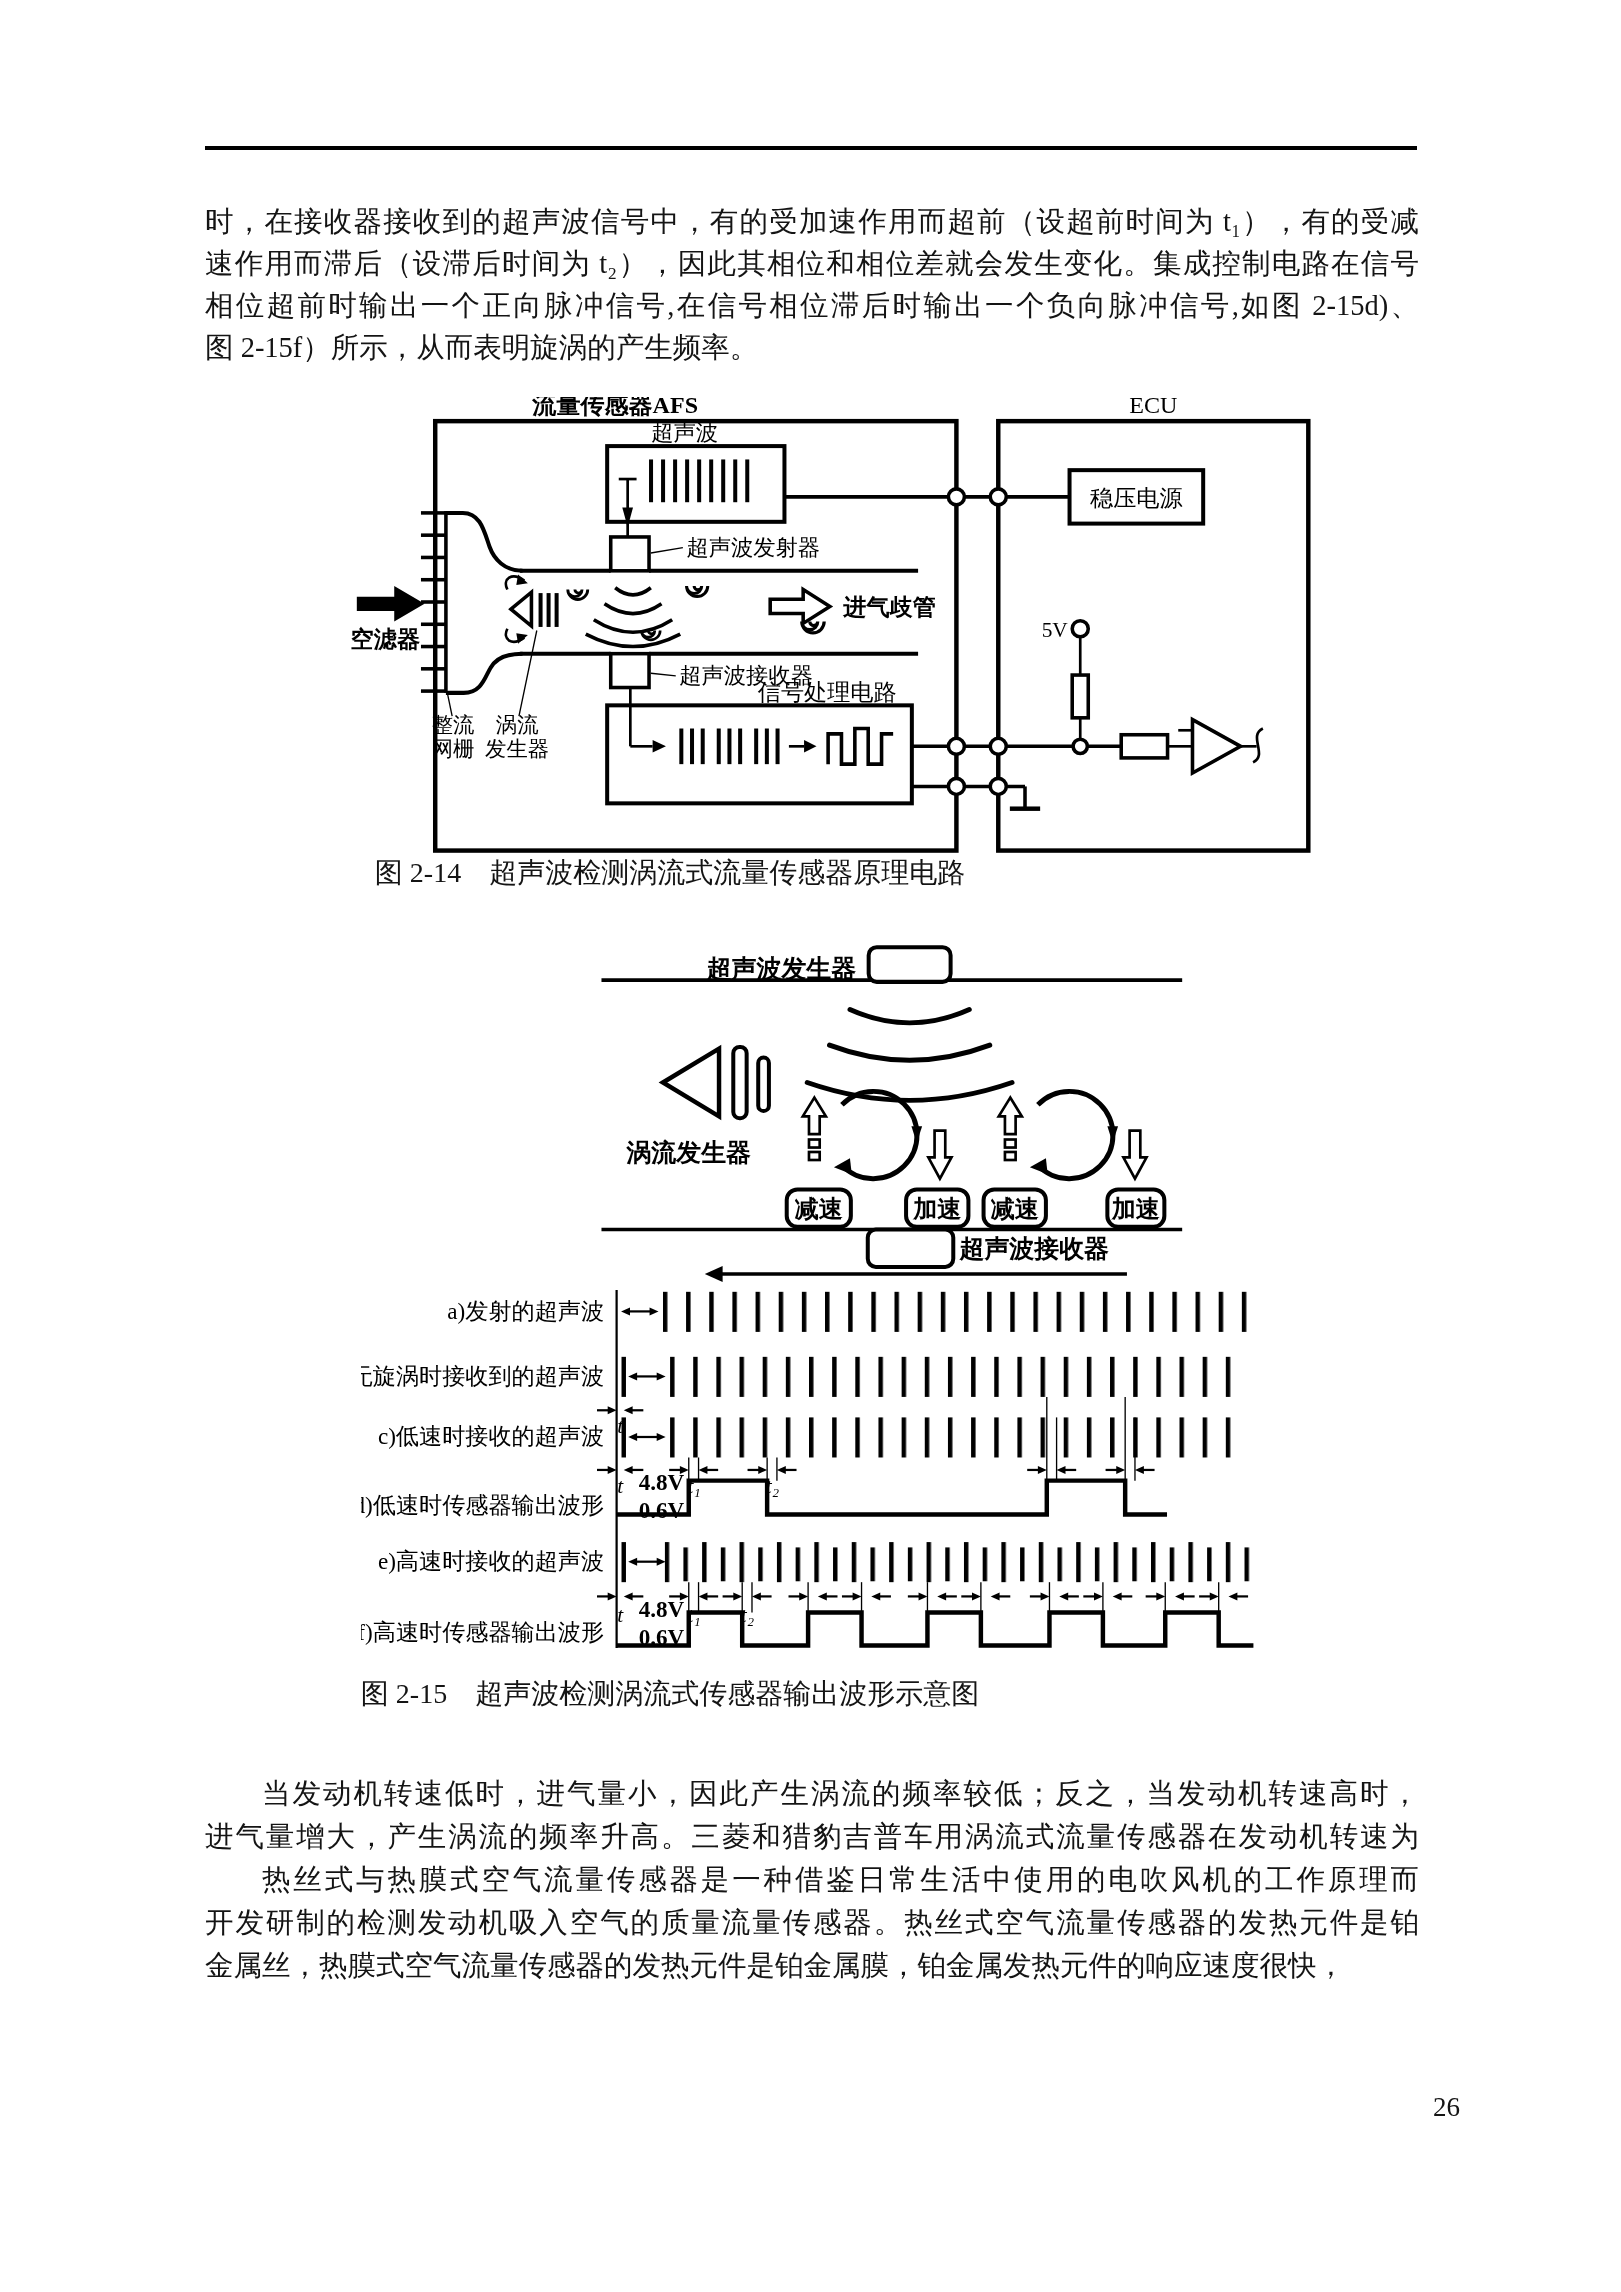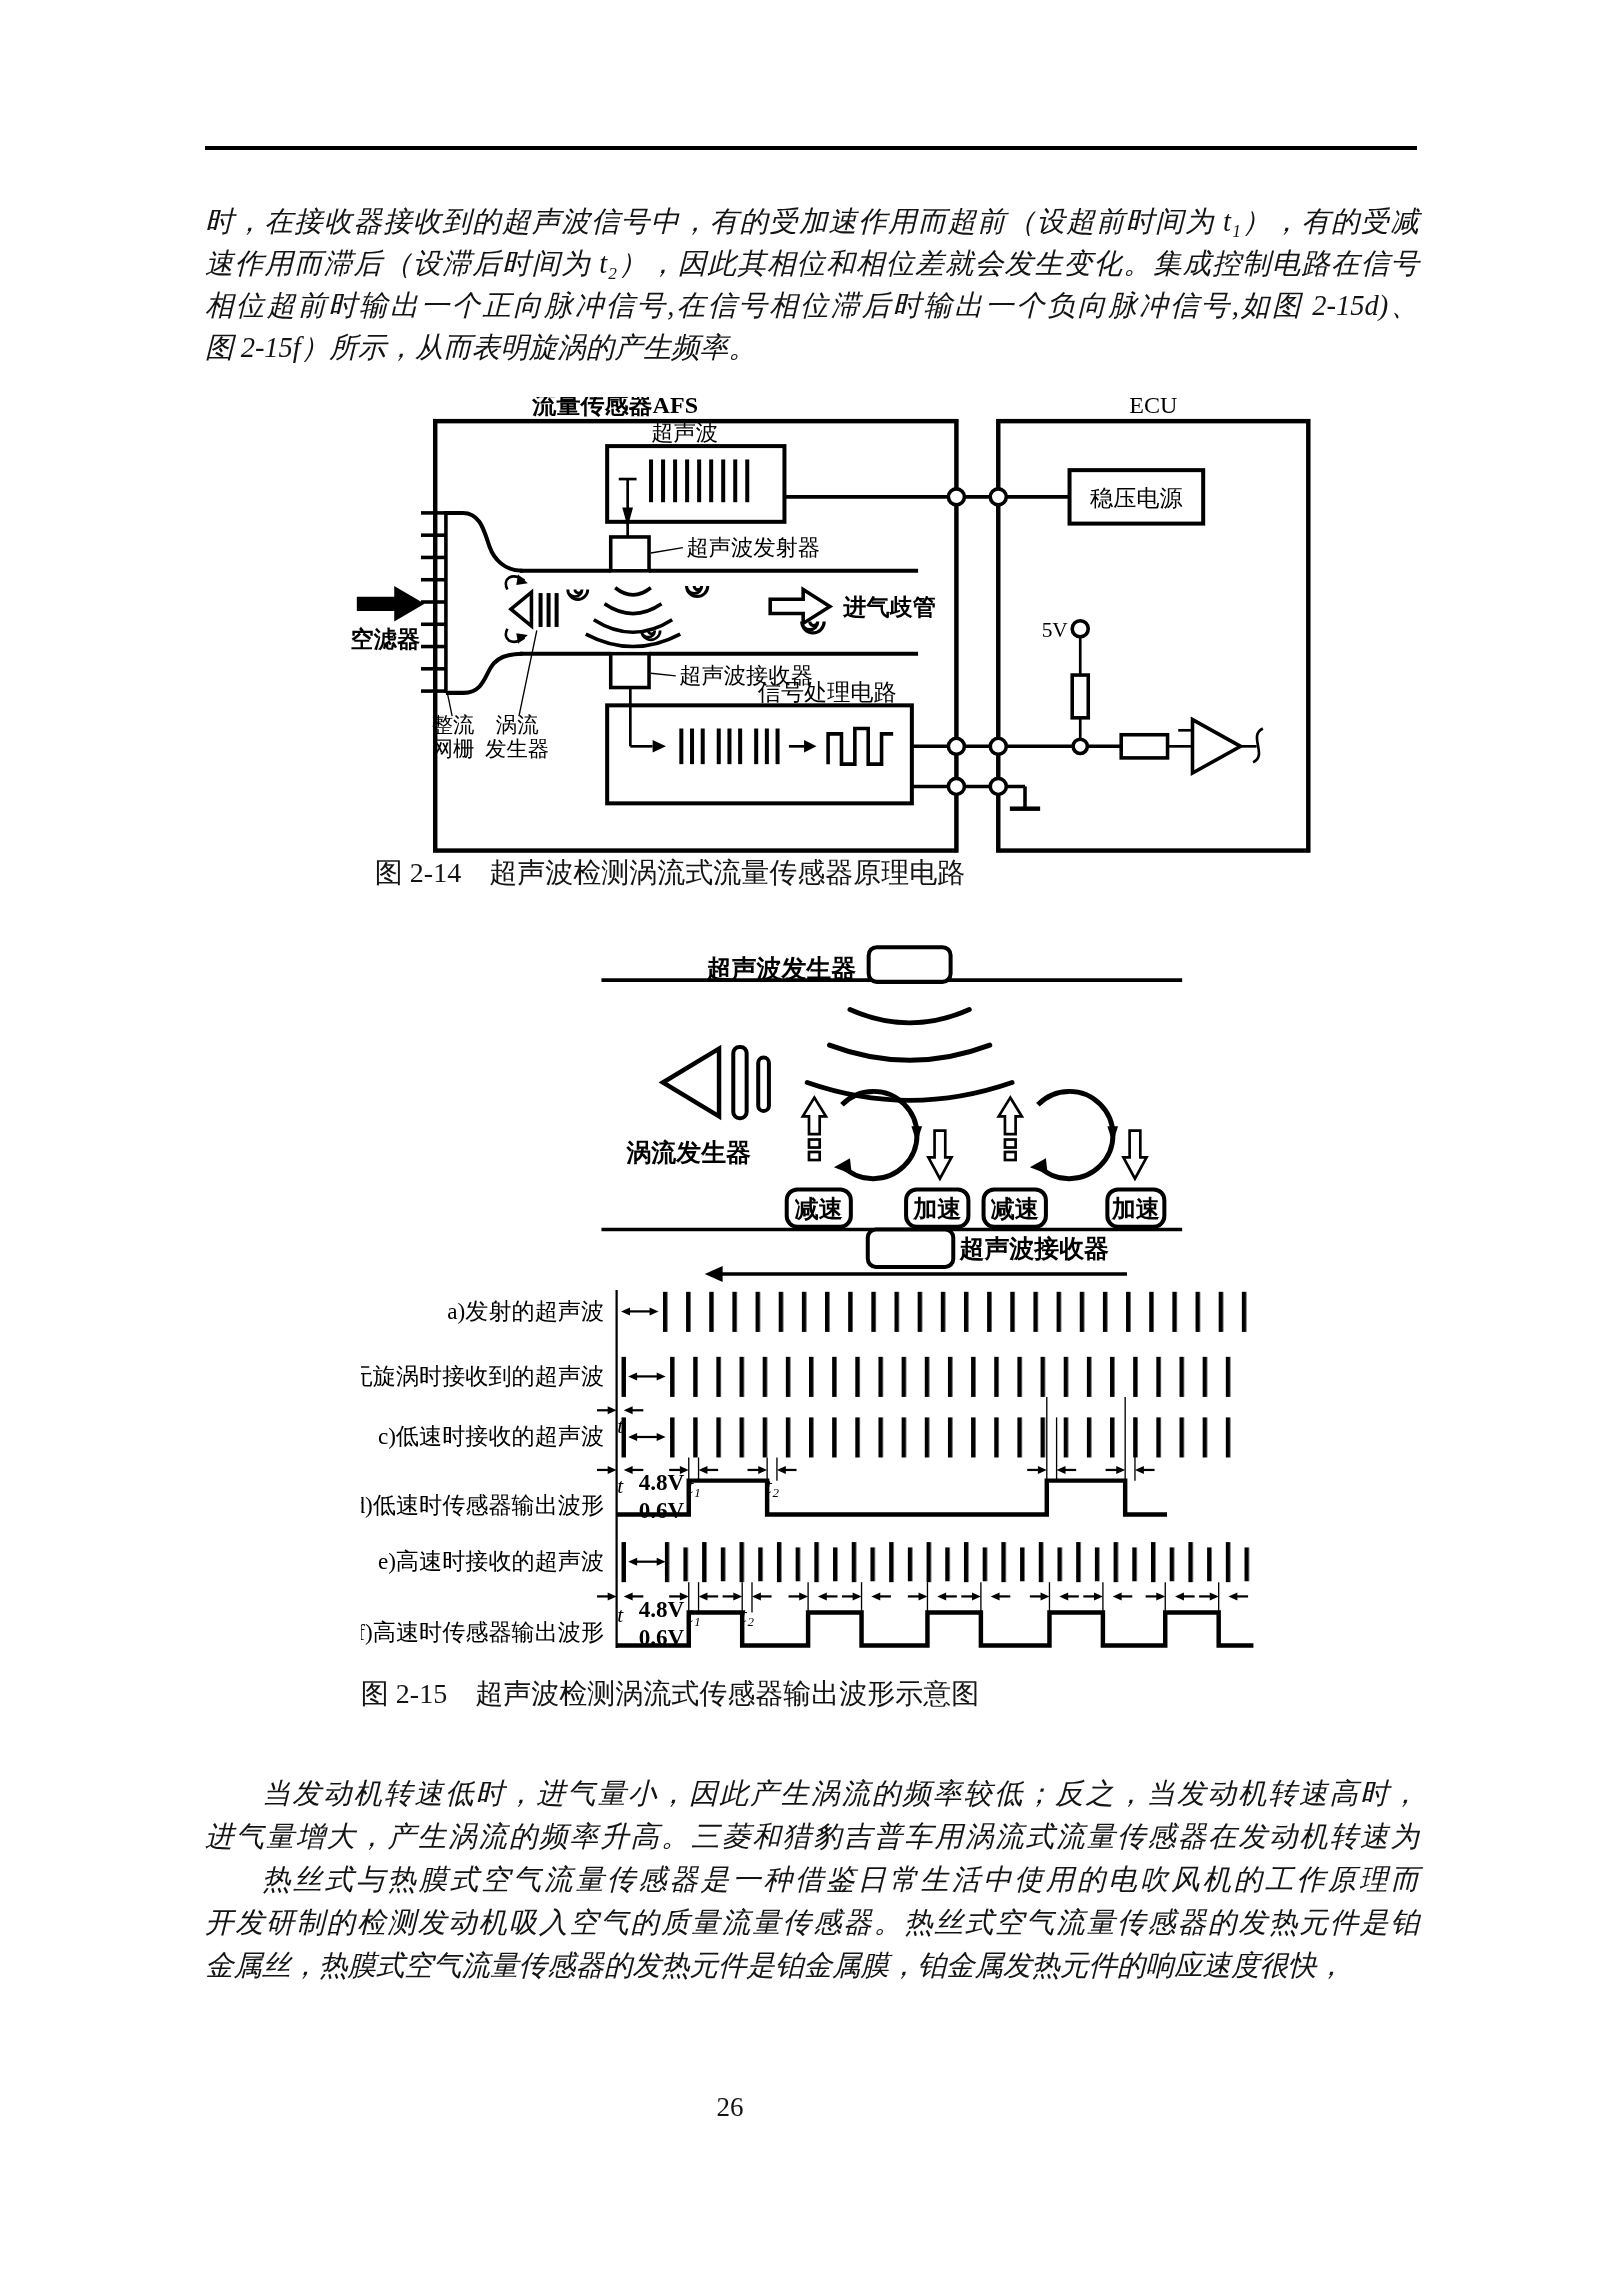--- a/index.html
+++ b/index.html
@@ -3,26 +3,26 @@
 <meta charset="utf-8">
 <style>
   html,body{margin:0;padding:0;background:#888;}
   .page{
     position:relative;width:1622px;height:2293px;background:#ffffff;
     font-family:"Liberation Serif","DejaVu Serif",serif;color:#111;
     overflow:hidden;
   }
   .toprule{position:absolute;left:205px;top:146px;width:1212px;height:3.6px;background:#000;}
   .textblock{position:absolute;left:205px;width:1214px;font-size:28.5px;color:#141414;}
-  .tline{height:42px;line-height:42px;text-align:justify;text-align-last:justify;white-space:nowrap;font-style:italic;}
+  .tline{height:42px;line-height:42px;text-align:justify;text-align-last:justify;white-space:nowrap;}
   .tline.last{text-align-last:left;}
   .tline.indent{text-indent:2em;}
   .bblock .tline{height:43px;line-height:43px;}
   .caption{position:absolute;left:0;width:1340px;text-align:center;font-size:28px;color:#141414;}
-  .pagenum{position:absolute;left:0;width:1460px;top:2092px;text-align:center;font-size:27px;color:#141414;}
+  .pagenum{position:absolute;left:0;width:1460px;top:2092px;text-align:right;font-size:27px;color:#141414;}
   svg{position:absolute;}
   svg text{font-family:"Liberation Serif","DejaVu Serif",serif;fill:#000;}
   .t24{font-size:24px;} .t25{font-size:25px;} .t26{font-size:26px;} .t27{font-size:27px;} .t28{font-size:28px;}
   .b{font-weight:bold;}
   .it{font-style:italic;font-size:24px;}
   .ln{stroke:#000;fill:none;} .sw25{stroke-width:2.5;} .sw3{stroke-width:3;} .sw4{stroke-width:4;} .sw45{stroke-width:4.5;} .sw5{stroke-width:5;} .sw55{stroke-width:5.5;}
   .thin{stroke:#000;stroke-width:1.5;fill:none;}
   .wbox{fill:#fff;stroke:#000;}
   .blk{fill:#000;stroke:none;}
 </style>

